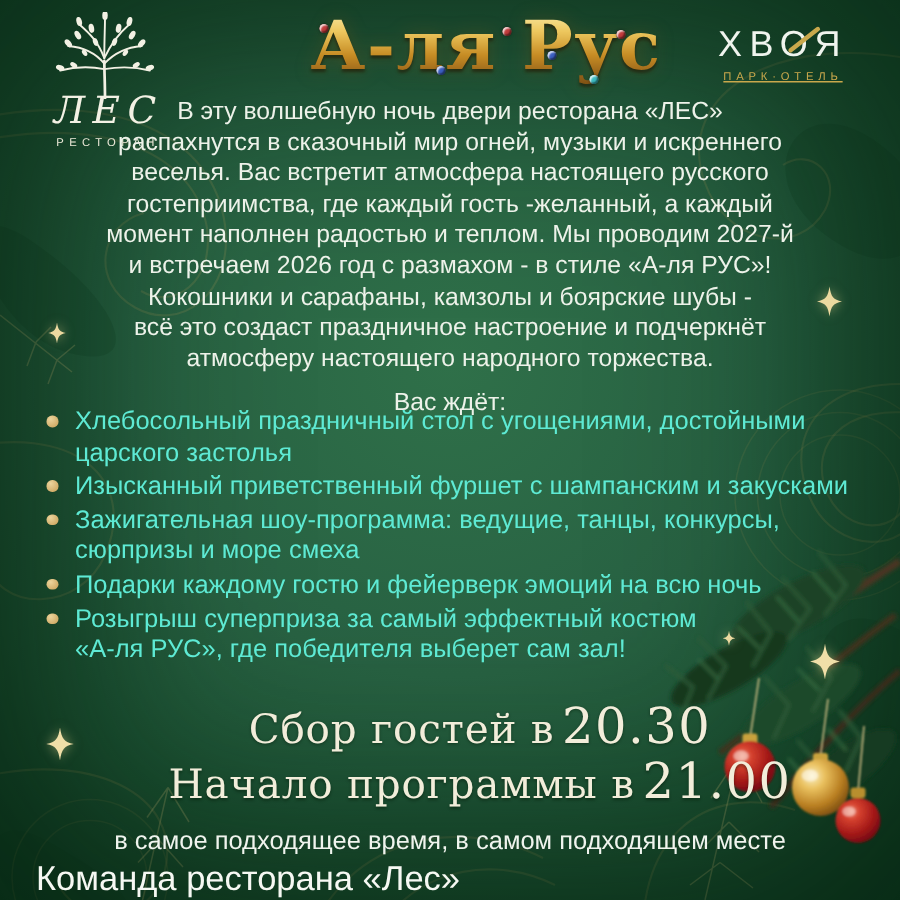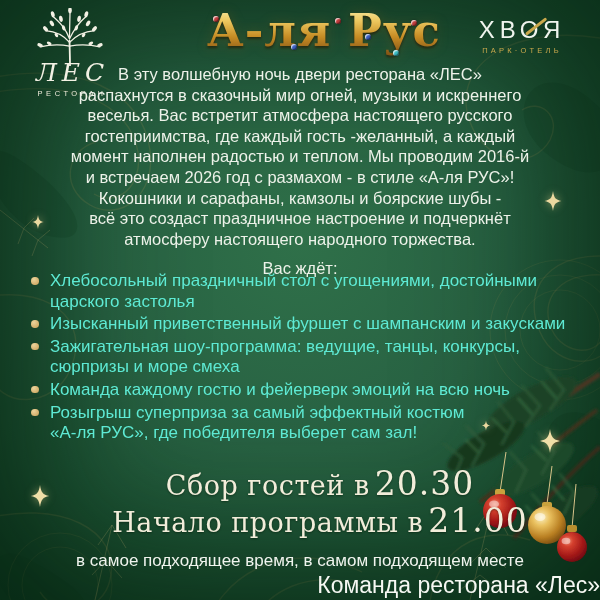--- a/index.html
+++ b/index.html
@@ -25,40 +25,40 @@
     display:inline-block;position:relative;
     font-family:"DejaVu Serif",serif;font-weight:bold;font-size:45px;letter-spacing:1px;
     background:linear-gradient(180deg,#fdf2b6 0%,#edc75e 32%,#c68c24 62%,#96631a 86%,#7c4f12 100%);
     -webkit-background-clip:text;background-clip:text;color:transparent;
     filter:drop-shadow(0 2px 1px rgba(35,22,2,.6)) drop-shadow(0 0 6px rgba(120,90,20,.35));
   }
   .gem{position:absolute;width:6px;height:6px;border-radius:50%;box-shadow:0 0 2px rgba(0,0,0,.5), inset -1px -1px 1px rgba(0,0,0,.5), inset 1px 1px 1px rgba(255,255,255,.8);}
   .logo-hvoya{position:absolute;right:18px;top:16px;width:120px;text-align:center;z-index:4;}
   .hvoya-name{position:relative;display:inline-block;font-size:24px;letter-spacing:5px;color:#f0f4ee;font-weight:400;}
   .hvoya-slash{position:absolute;left:44px;top:9px;width:26px;height:2.5px;background:#c9a84c;transform:rotate(-38deg);border-radius:2px;}
-  .hvoya-sub{font-size:7.5px;letter-spacing:3.2px;color:#c9a84c;margin-top:2px;}
+  .hvoya-sub{font-size:7.5px;letter-spacing:3.2px;color:#c9a84c;margin-top:2px;text-decoration:underline;}
 
   
   .intro{top:64px;text-align:center;color:#edf2e9;font-size:16.5px;line-height:20.6px;}
   .awaits{top:259px;text-align:center;color:#edf2e9;font-size:16.5px;}
   .bullets{top:271px;left:30px;right:14px;list-style:none;margin:0;padding:0;}
   .bullets li{position:relative;padding-left:20px;margin-bottom:2px;color:#5eead4;font-size:17px;line-height:20.6px;}
   .bullets li::before{content:"";position:absolute;left:1px;top:6px;width:7.5px;height:7.5px;border-radius:50%;
     background:radial-gradient(circle at 35% 30%,#ecd49c,#c89f56);}
   .footnote{top:450px;left:30px;right:30px;color:#eef2ea;font-size:14.5px;text-align:left;}
 
   
   .sched{text-align:center;font-family:"DejaVu Serif",serif;color:#f2edda;
     text-shadow:0 1px 2px rgba(0,20,5,.45);padding-left:40px;}
   .sched .w{font-size:27px;letter-spacing:.5px;}
   .sched .t{font-size:33px;letter-spacing:1px;}
   .sched1{top:464px;}
   .sched2{top:501px;}
   .tagline{top:551px;text-align:center;color:#f0f4ee;font-size:17px;}
-  .signature{top:572px;text-align:right;color:#f6f8f3;font-size:23px;margin-left:24px;}
+  .signature{top:572px;text-align:left;color:#f6f8f3;font-size:23px;margin-left:24px;}
 </style>
 </head>
 <body>
 
 <div class="poster">
 
   <svg class="bg" viewBox="0 0 600 600" aria-hidden="true">
     <defs>
       <radialGradient id="bgGrad" cx="50%" cy="40%" r="78%">
         <stop offset="0%" stop-color="#2f7049"></stop>
@@ -228,42 +228,42 @@
       <span class="hvoya-slash"></span>
     </span>
     <div class="hvoya-sub">ПАРК·ОТЕЛЬ</div>
   </div>
 
   <div class="layer intro">
     <div>В эту волшебную ночь двери ресторана «ЛЕС»</div>
     <div>распахнутся в сказочный мир огней, музыки и искреннего</div>
     <div>веселья. Вас встретит атмосфера настоящего русского</div>
     <div>гостеприимства, где каждый гость -желанный, а каждый</div>
-    <div>момент наполнен радостью и теплом. Мы проводим 2016-й</div>
+    <div>момент наполнен радостью и теплом. Мы проводим 2027-й</div>
     <div>и встречаем 2026 год с размахом - в стиле «А-ля РУС»!</div>
     <div>Кокошники и сарафаны, камзолы и боярские шубы -</div>
     <div>всё это создаст праздничное настроение и подчеркнёт</div>
     <div>атмосферу настоящего народного торжества.</div>
   </div>
   <div class="layer awaits">Вас ждёт:</div>
 
   <ul class="layer bullets">
     <li>
       <div>Хлебосольный праздничный стол с угощениями, достойными</div>
       <div>царского застолья</div>
     </li>
     <li>
       <div>Изысканный приветственный фуршет с шампанским и закусками</div>
     </li>
     <li>
       <div>Зажигательная шоу-программа: ведущие, танцы, конкурсы,</div>
       <div>сюрпризы и море смеха</div>
     </li>
     <li>
-      <div>Команда каждому гостю и фейерверк эмоций на всю ночь</div>
+      <div>Подарки каждому гостю и фейерверк эмоций на всю ночь</div>
     </li>
     <li>
       <div>Розыгрыш суперприза за самый эффектный костюм</div>
       <div>«А-ля РУС», где победителя выберет сам зал!</div>
     </li>
   </ul>
 
 
   <div class="layer sched sched1">
     <span class="w">Сбор гостей в</span>

